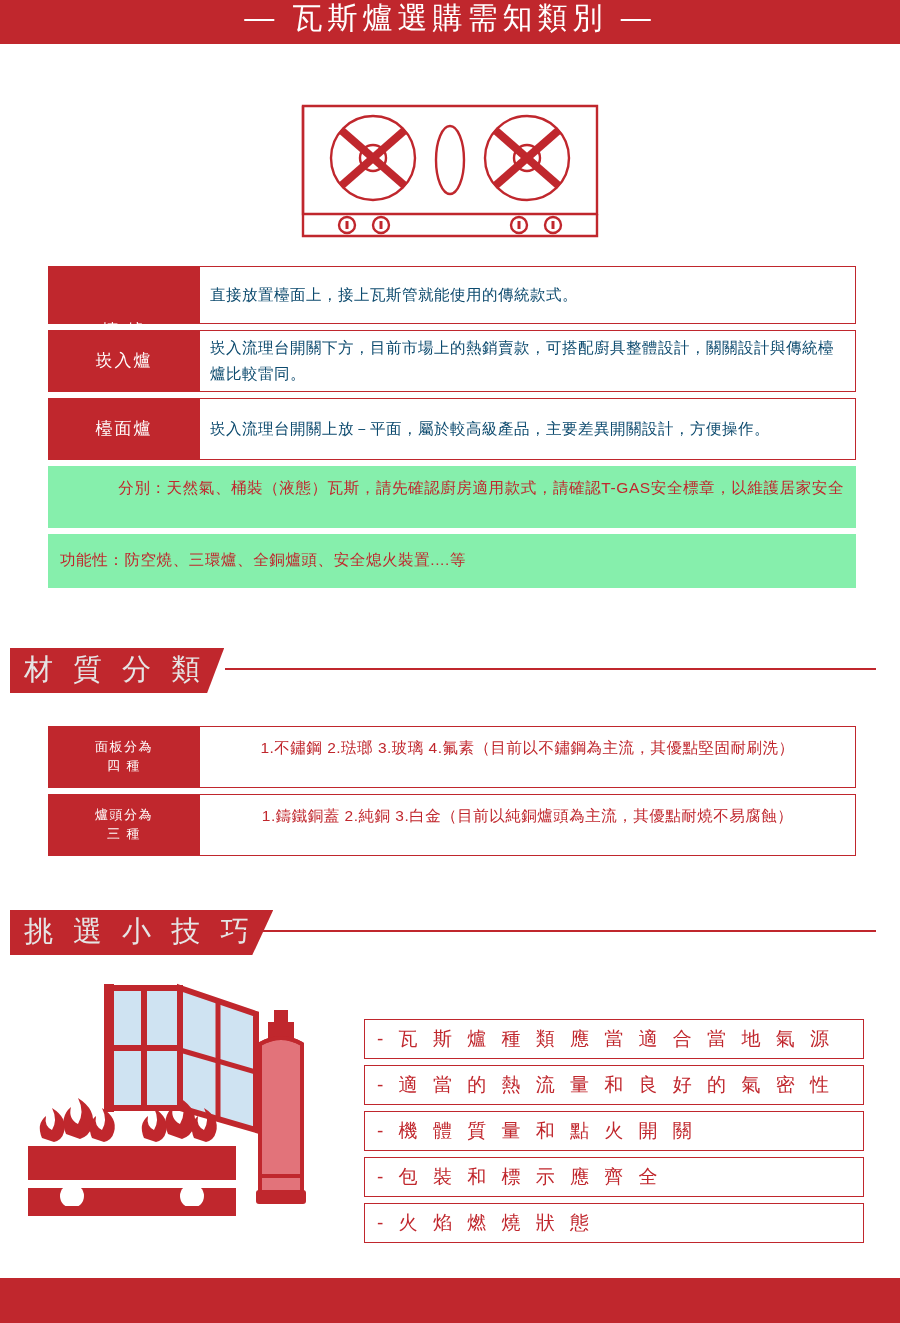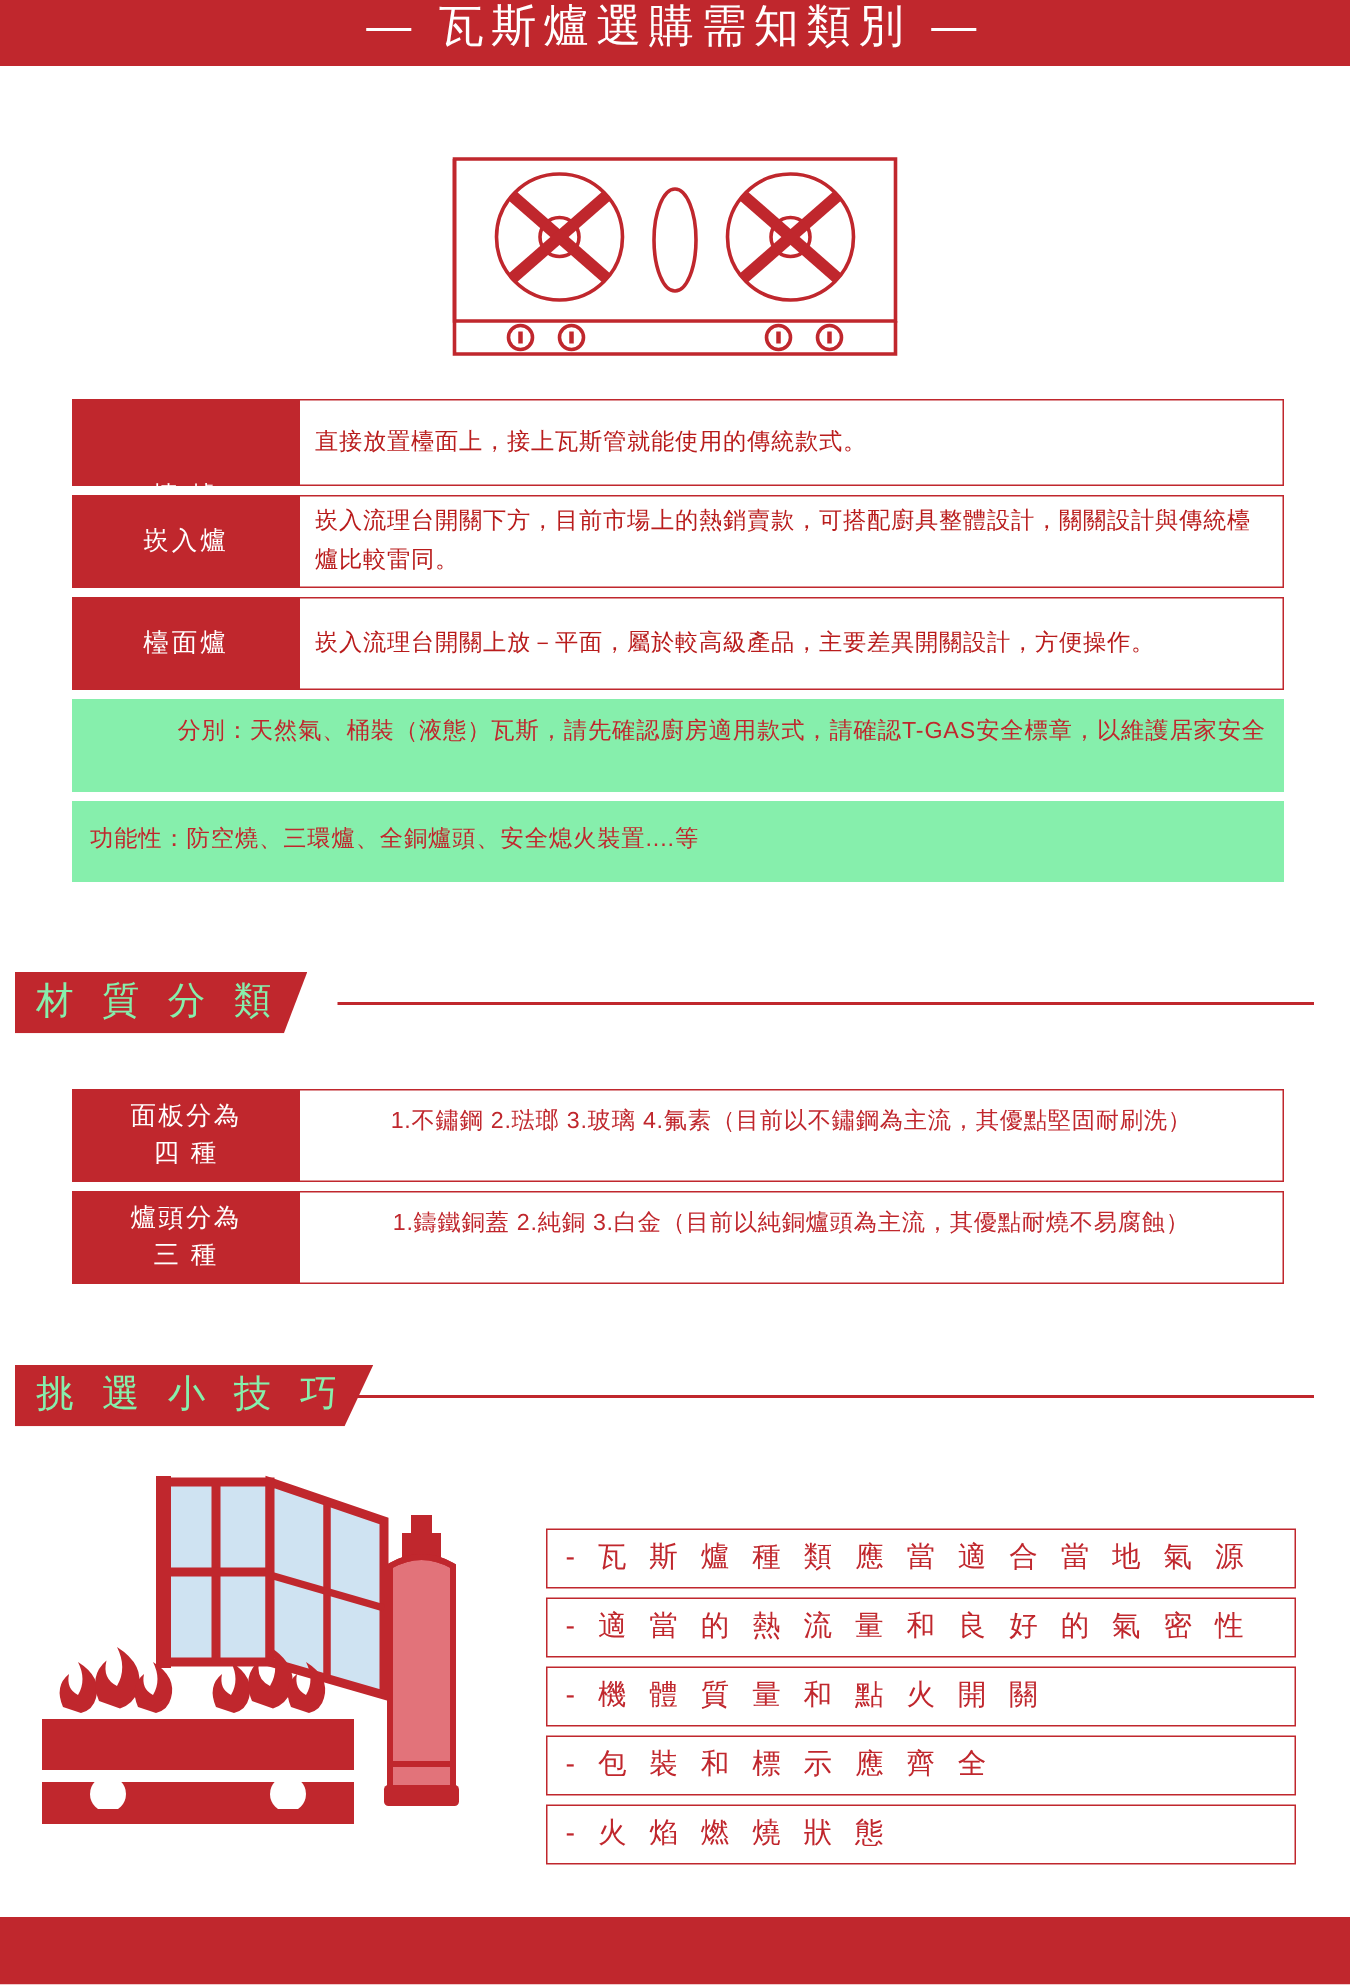--- a/index.html
+++ b/index.html
@@ -46,21 +46,21 @@
     align-items: center; justify-content: center;
     text-align: center;
     line-height: 1.45;
     padding: 6px 4px;
     gap: 48px;
   }
   .row .desc {
     flex: 1 1 auto;
     border: 1.5px solid #c0272d;
     border-left: none;
-    color: #b91c1c;
+    color: #0c4a6e;
     font-size: 15.5px;
     line-height: 1.65;
     padding: 8px 10px;
     letter-spacing: 0.5px;
     display: flex; align-items: center;
   }
   .row.r1 .label, .row.r1 .desc { height: 58px; }
   .row.r2 .label, .row.r2 .desc { height: 62px; }
   .row.r3 .label, .row.r3 .desc { height: 62px; }
   .row .desc.two-line { align-items: center; }
@@ -75,37 +75,37 @@
     text-align: right;
   }
   .noteblock.n1 { height: 62px; }
   .noteblock.n2 { height: 54px; display: flex; align-items: center; }
   
   .section-head {
     position: absolute; left: 0; width: 900px; height: 40px;
   }
   .section-head .tag {
     position: absolute; left: 10px; top: 0;
-    background: #c0272d; color: #86efac;
-    font-size: 25px; letter-spacing: 6px;
+    background: #c0272d; color: #e5e5e5;
+    font-size: 29px; letter-spacing: 6px;
     padding: 5px 18px 7px 14px;
     line-height: 1.15;
     clip-path: polygon(0 0, 100% 0, 92% 100%, 0 100%);
   }
   .section-head .rule {
     position: absolute; left: 225px; top: 20px; right: 24px;
     height: 1.5px; background: #c0272d;
   }
   
   .mat-rows { position: absolute; left: 48px; top: 726px; width: 808px; }
   .mat-row { display: flex; margin-bottom: 6px; }
   .mat-row .label {
     width: 152px; flex: 0 0 152px;
     background: #c0272d; color: #ffffff;
-    font-size: 17px; letter-spacing: 1.5px;
+    font-size: 13px; letter-spacing: 1.5px;
     display: flex; flex-direction: column;
     align-items: center; justify-content: center;
     text-align: center; line-height: 1.45;
     height: 62px;
   }
   .mat-row .desc {
     flex: 1 1 auto; height: 62px;
     border: 1.5px solid #c0272d; border-left: none;
     color: #c0272d; font-size: 15.5px; line-height: 1.7;
     padding: 8px 12px; letter-spacing: 0.5px;

